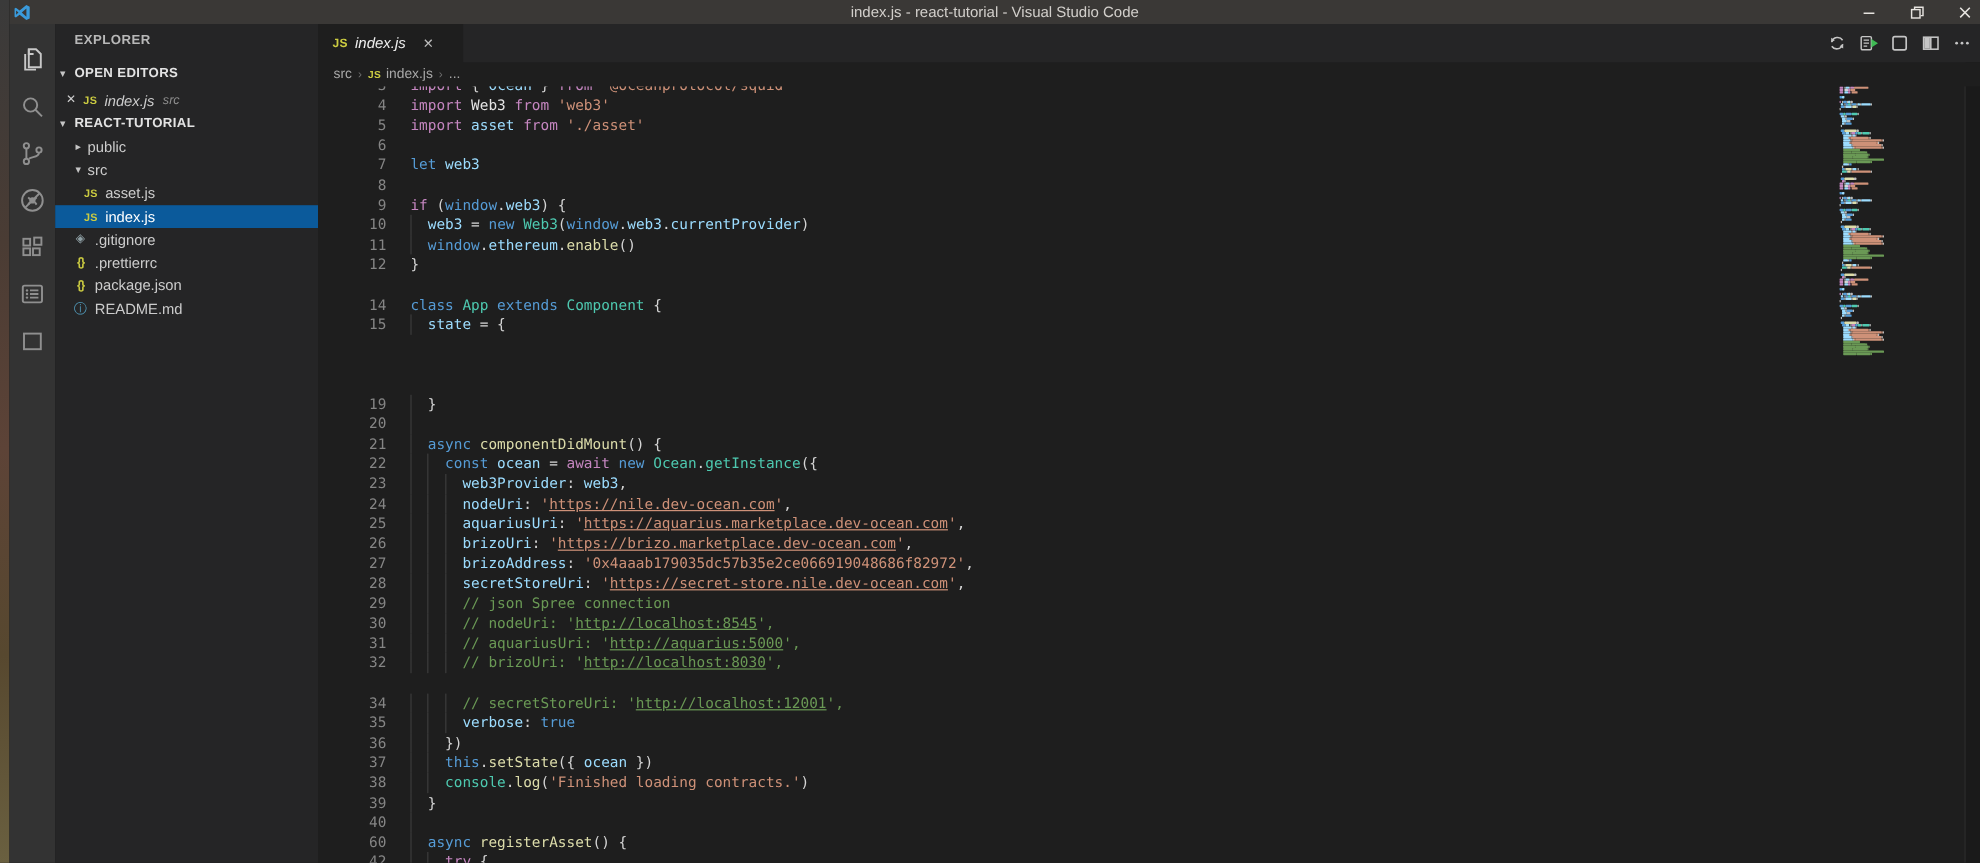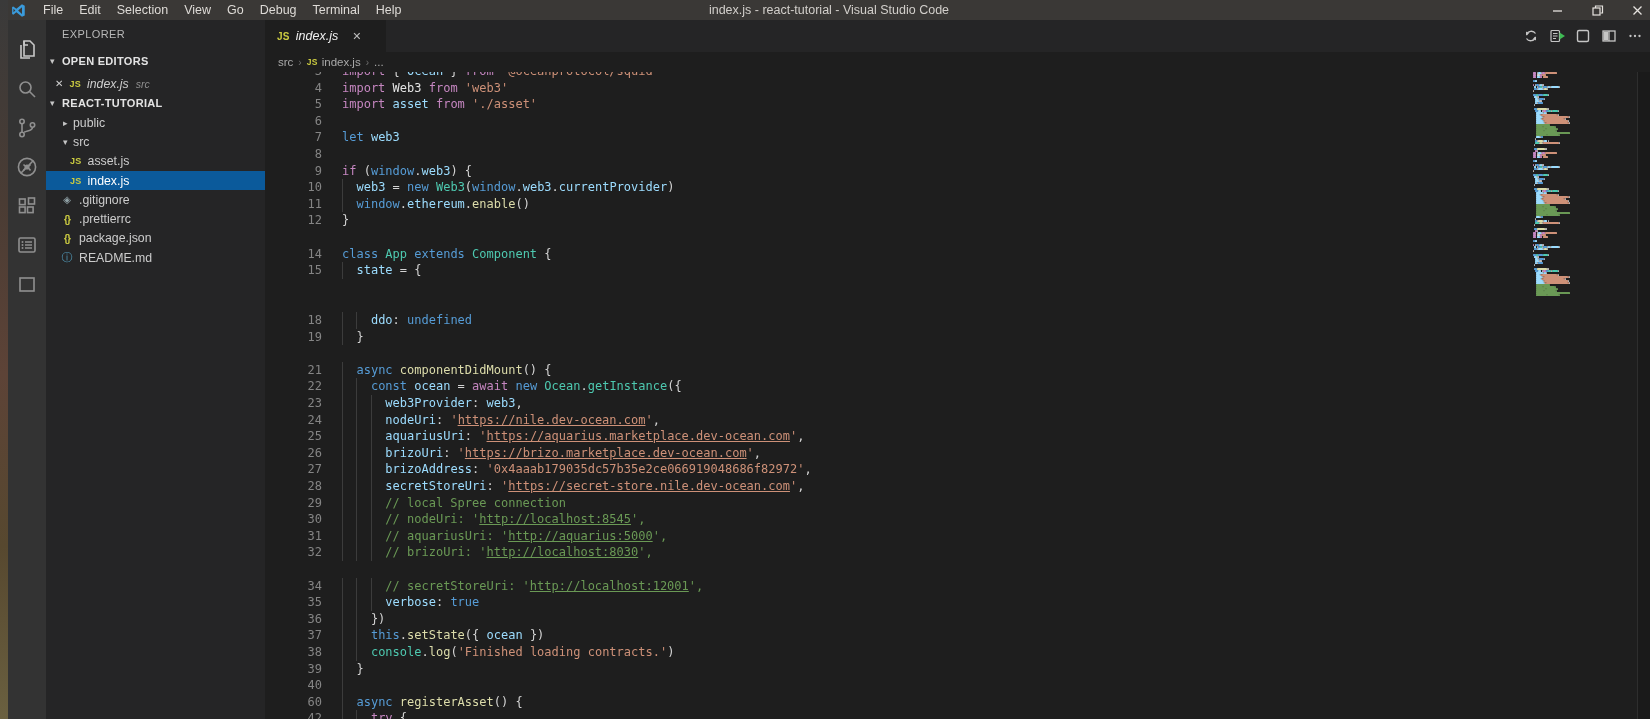--- a/index.html
+++ b/index.html
@@ -29,21 +29,21 @@
   .activity-bar { position:absolute; left:0; top:0; width:38px; bottom:0; background:#333333; }
   .ab-icon { width:38px; height:38px; display:flex; align-items:center; justify-content:center; opacity:.62; }
   .ab-icon.active { opacity:1; }
   .ab-icon svg { width:24px; height:24px; }
   .ab-icon:nth-child(1){ margin-top:11px; }
   .ab-icon + .ab-icon { margin-top:1px; }
 
   
   .sidebar { position:absolute; left:38px; top:0; width:219px; bottom:0; background:#252526;
              color:#cccccc; font-size:12.3px; }
-  .sidebar-title { position:absolute; top:8px; left:16px; font-size:11px; color:#b8b8b8; letter-spacing:.4px; }
+  .sidebar-title { position:absolute; top:8px; left:16px; font-size:11px; color:#b8b8b8; letter-spacing:.4px;font-weight:bold; }
   .sb-section-header { position:absolute; left:0; right:0; height:20px; display:flex; align-items:center;
              font-size:11px; font-weight:bold; color:#e3e3e3; letter-spacing:.3px; }
   .sb-chev { width:10px; margin-left:4px; margin-right:2px; font-size:9px; color:#c5c5c5; font-style:normal; }
   .sb-items { position:absolute; left:0; right:0; }
   .sb-row { height:19.3px; display:flex; align-items:center; position:relative; }
   .sb-row.selected { background:#0b5a9b; color:#ffffff; }
   .sb-row .row-chev { font-size:9px; color:#c5c5c5; width:10px; }
   .js-badge { font-size:9px; font-weight:bold; color:#cbcb41; margin-right:6px; letter-spacing:.3px; }
   .sb-ico { width:12px; margin-right:6px; font-size:11px; display:inline-flex; justify-content:center; }
   .ico-diamond { color:#8fa0a5; font-size:10px; }
@@ -104,30 +104,20 @@
 <body>
 
 <div class="desktop-sliver"></div>
 
 <div class="vscode-window">
 
   <div class="titlebar">
     <svg class="vscode-logo" viewBox="0 0 24 24">
       <path fill="#3a9bdc" d="M17.5 2 L22 4.2 V19.8 L17.5 22 L8.6 14.9 L3.6 18.6 L1.8 17.6 L1.8 6.4 L3.6 5.4 L8.6 9.1 Z M17.6 6.6 L11.4 12 L17.6 17.4 Z M3.9 9.2 L3.9 14.8 L7 12 Z"></path>
     </svg>
-    <div class="menu-bar">
-        <span class="menu-item">File</span>
-        <span class="menu-item">Edit</span>
-        <span class="menu-item">Selection</span>
-        <span class="menu-item">View</span>
-        <span class="menu-item">Go</span>
-        <span class="menu-item">Debug</span>
-        <span class="menu-item">Terminal</span>
-        <span class="menu-item">Help</span>
-      </div>
     <div class="window-title">index.js - react-tutorial - Visual Studio Code</div>
     <div class="window-controls">
         <div class="wc">
           <svg viewBox="0 0 13 13">
             <path stroke="#e6e3df" stroke-width="1.3" d="M2 7h9"></path>
           </svg>
         </div>
         <div class="wc">
           <svg viewBox="0 0 13 13">
             <rect fill="none" stroke="#e6e3df" stroke-width="1.2" x="2" y="4" width="7" height="7"></rect>
@@ -320,31 +310,31 @@
             <div class="code-row" style="top: 44.2px;"><span class="gutter-num">5</span><span class="code-text"><span class="tk-ctrl">import</span><span class="tk-var"> asset </span><span class="tk-ctrl">from</span><span class="tk-str"> './asset'</span></span></div>
             <div class="code-row" style="top: 60.8px;"><span class="gutter-num">6</span><span class="code-text"></span></div>
             <div class="code-row" style="top: 77.4px;"><span class="gutter-num">7</span><span class="code-text"><span class="tk-kw">let</span><span class="tk-var"> web3</span></span></div>
             <div class="code-row" style="top: 94px;"><span class="gutter-num">8</span><span class="code-text"></span></div>
             <div class="code-row" style="top: 110.6px;"><span class="gutter-num">9</span><span class="code-text"><span class="tk-ctrl">if</span><span class="tk-pun"> (</span><span class="tk-kw">window</span><span class="tk-pun">.</span><span class="tk-var">web3</span><span class="tk-pun">) {</span></span></div>
             <div class="code-row" style="top: 127.2px;"><span class="indent-guide" style="left: 77px;"></span><span class="gutter-num">10</span><span class="code-text"><span class="tk-pun">  </span><span class="tk-var">web3</span><span class="tk-pun"> = </span><span class="tk-kw">new </span><span class="tk-cls">Web3</span><span class="tk-pun">(</span><span class="tk-kw">window</span><span class="tk-pun">.</span><span class="tk-var">web3</span><span class="tk-pun">.</span><span class="tk-var">currentProvider</span><span class="tk-pun">)</span></span></div>
             <div class="code-row" style="top: 143.8px;"><span class="indent-guide" style="left: 77px;"></span><span class="gutter-num">11</span><span class="code-text"><span class="tk-pun">  </span><span class="tk-kw">window</span><span class="tk-pun">.</span><span class="tk-var">ethereum</span><span class="tk-pun">.</span><span class="tk-fn">enable</span><span class="tk-pun">()</span></span></div>
             <div class="code-row" style="top: 160.4px;"><span class="gutter-num">12</span><span class="code-text"><span class="tk-pun">}</span></span></div>
             <div class="code-row" style="top: 193.6px;"><span class="gutter-num">14</span><span class="code-text"><span class="tk-kw">class </span><span class="tk-cls">App </span><span class="tk-kw">extends </span><span class="tk-cls">Component </span><span class="tk-pun">{</span></span></div>
             <div class="code-row" style="top: 210.2px;"><span class="indent-guide" style="left: 77px;"></span><span class="gutter-num">15</span><span class="code-text"><span class="tk-pun">  </span><span class="tk-var">state</span><span class="tk-pun"> = {</span></span></div>
-            <div class="code-row" style="top: 260px;"><span class="indent-guide" style="left: 77px;"></span><span class="indent-guide" style="left: 91.4532px;"></span><span class="gutter-num">18</span><span class="code-text"><span class="tk-pun">    </span><span class="tk-var">ddo</span><span class="tk-pun">: </span><span class="tk-kw">undefined</span></span></div>
             <div class="code-row" style="top: 276.6px;"><span class="indent-guide" style="left: 77px;"></span><span class="gutter-num">19</span><span class="code-text"><span class="tk-pun">  }</span></span></div>
+            <div class="code-row" style="top: 293.2px;"><span class="indent-guide" style="left: 77px;"></span><span class="gutter-num">20</span><span class="code-text"></span></div>
             <div class="code-row" style="top: 309.8px;"><span class="indent-guide" style="left: 77px;"></span><span class="gutter-num">21</span><span class="code-text"><span class="tk-pun">  </span><span class="tk-kw">async </span><span class="tk-fn">componentDidMount</span><span class="tk-pun">() {</span></span></div>
             <div class="code-row" style="top: 326.4px;"><span class="indent-guide" style="left: 77px;"></span><span class="indent-guide" style="left: 91.4532px;"></span><span class="gutter-num">22</span><span class="code-text"><span class="tk-pun">    </span><span class="tk-kw">const </span><span class="tk-var">ocean</span><span class="tk-pun"> = </span><span class="tk-ctrl">await </span><span class="tk-kw">new </span><span class="tk-cls">Ocean</span><span class="tk-pun">.</span><span class="tk-cls">getInstance</span><span class="tk-pun">({</span></span></div>
             <div class="code-row" style="top: 343px;"><span class="indent-guide" style="left: 77px;"></span><span class="indent-guide" style="left: 91.4532px;"></span><span class="indent-guide" style="left: 105.906px;"></span><span class="gutter-num">23</span><span class="code-text"><span class="tk-pun">      </span><span class="tk-var">web3Provider</span><span class="tk-pun">: </span><span class="tk-var">web3</span><span class="tk-pun">,</span></span></div>
             <div class="code-row" style="top: 359.6px;"><span class="indent-guide" style="left: 77px;"></span><span class="indent-guide" style="left: 91.4532px;"></span><span class="indent-guide" style="left: 105.906px;"></span><span class="gutter-num">24</span><span class="code-text"><span class="tk-pun">      </span><span class="tk-var">nodeUri</span><span class="tk-pun">: </span><span class="tk-str">'</span><span class="tk-strlink">https://nile.dev-ocean.com</span><span class="tk-str">'</span><span class="tk-pun">,</span></span></div>
             <div class="code-row" style="top: 376.2px;"><span class="indent-guide" style="left: 77px;"></span><span class="indent-guide" style="left: 91.4532px;"></span><span class="indent-guide" style="left: 105.906px;"></span><span class="gutter-num">25</span><span class="code-text"><span class="tk-pun">      </span><span class="tk-var">aquariusUri</span><span class="tk-pun">: </span><span class="tk-str">'</span><span class="tk-strlink">https://aquarius.marketplace.dev-ocean.com</span><span class="tk-str">'</span><span class="tk-pun">,</span></span></div>
             <div class="code-row" style="top: 392.8px;"><span class="indent-guide" style="left: 77px;"></span><span class="indent-guide" style="left: 91.4532px;"></span><span class="indent-guide" style="left: 105.906px;"></span><span class="gutter-num">26</span><span class="code-text"><span class="tk-pun">      </span><span class="tk-var">brizoUri</span><span class="tk-pun">: </span><span class="tk-str">'</span><span class="tk-strlink">https://brizo.marketplace.dev-ocean.com</span><span class="tk-str">'</span><span class="tk-pun">,</span></span></div>
             <div class="code-row" style="top: 409.4px;"><span class="indent-guide" style="left: 77px;"></span><span class="indent-guide" style="left: 91.4532px;"></span><span class="indent-guide" style="left: 105.906px;"></span><span class="gutter-num">27</span><span class="code-text"><span class="tk-pun">      </span><span class="tk-var">brizoAddress</span><span class="tk-pun">: </span><span class="tk-str">'0x4aaab179035dc57b35e2ce066919048686f82972'</span><span class="tk-pun">,</span></span></div>
             <div class="code-row" style="top: 426px;"><span class="indent-guide" style="left: 77px;"></span><span class="indent-guide" style="left: 91.4532px;"></span><span class="indent-guide" style="left: 105.906px;"></span><span class="gutter-num">28</span><span class="code-text"><span class="tk-pun">      </span><span class="tk-var">secretStoreUri</span><span class="tk-pun">: </span><span class="tk-str">'</span><span class="tk-strlink">https://secret-store.nile.dev-ocean.com</span><span class="tk-str">'</span><span class="tk-pun">,</span></span></div>
-            <div class="code-row" style="top: 442.6px;"><span class="indent-guide" style="left: 77px;"></span><span class="indent-guide" style="left: 91.4532px;"></span><span class="indent-guide" style="left: 105.906px;"></span><span class="gutter-num">29</span><span class="code-text"><span class="tk-cmt">      // local Spree connection</span></span></div>
+            <div class="code-row" style="top: 442.6px;"><span class="indent-guide" style="left: 77px;"></span><span class="indent-guide" style="left: 91.4532px;"></span><span class="indent-guide" style="left: 105.906px;"></span><span class="gutter-num">29</span><span class="code-text"><span class="tk-cmt">      // json Spree connection</span></span></div>
             <div class="code-row" style="top: 459.2px;"><span class="indent-guide" style="left: 77px;"></span><span class="indent-guide" style="left: 91.4532px;"></span><span class="indent-guide" style="left: 105.906px;"></span><span class="gutter-num">30</span><span class="code-text"><span class="tk-cmt">      // nodeUri: '</span><span class="tk-cmtlink">http://localhost:8545</span><span class="tk-cmt">',</span></span></div>
             <div class="code-row" style="top: 475.8px;"><span class="indent-guide" style="left: 77px;"></span><span class="indent-guide" style="left: 91.4532px;"></span><span class="indent-guide" style="left: 105.906px;"></span><span class="gutter-num">31</span><span class="code-text"><span class="tk-cmt">      // aquariusUri: '</span><span class="tk-cmtlink">http://aquarius:5000</span><span class="tk-cmt">',</span></span></div>
             <div class="code-row" style="top: 492.4px;"><span class="indent-guide" style="left: 77px;"></span><span class="indent-guide" style="left: 91.4532px;"></span><span class="indent-guide" style="left: 105.906px;"></span><span class="gutter-num">32</span><span class="code-text"><span class="tk-cmt">      // brizoUri: '</span><span class="tk-cmtlink">http://localhost:8030</span><span class="tk-cmt">',</span></span></div>
             <div class="code-row" style="top: 525.6px;"><span class="indent-guide" style="left: 77px;"></span><span class="indent-guide" style="left: 91.4532px;"></span><span class="indent-guide" style="left: 105.906px;"></span><span class="gutter-num">34</span><span class="code-text"><span class="tk-cmt">      // secretStoreUri: '</span><span class="tk-cmtlink">http://localhost:12001</span><span class="tk-cmt">',</span></span></div>
             <div class="code-row" style="top: 542.2px;"><span class="indent-guide" style="left: 77px;"></span><span class="indent-guide" style="left: 91.4532px;"></span><span class="indent-guide" style="left: 105.906px;"></span><span class="gutter-num">35</span><span class="code-text"><span class="tk-pun">      </span><span class="tk-var">verbose</span><span class="tk-pun">: </span><span class="tk-kw">true</span></span></div>
             <div class="code-row" style="top: 558.8px;"><span class="indent-guide" style="left: 77px;"></span><span class="indent-guide" style="left: 91.4532px;"></span><span class="gutter-num">36</span><span class="code-text"><span class="tk-pun">    })</span></span></div>
             <div class="code-row" style="top: 575.4px;"><span class="indent-guide" style="left: 77px;"></span><span class="indent-guide" style="left: 91.4532px;"></span><span class="gutter-num">37</span><span class="code-text"><span class="tk-pun">    </span><span class="tk-kw">this</span><span class="tk-pun">.</span><span class="tk-fn">setState</span><span class="tk-pun">({ </span><span class="tk-var">ocean</span><span class="tk-pun"> })</span></span></div>
             <div class="code-row" style="top: 592px;"><span class="indent-guide" style="left: 77px;"></span><span class="indent-guide" style="left: 91.4532px;"></span><span class="gutter-num">38</span><span class="code-text"><span class="tk-pun">    </span><span class="tk-cls">console</span><span class="tk-pun">.</span><span class="tk-fn">log</span><span class="tk-pun">(</span><span class="tk-str">'Finished loading contracts.'</span><span class="tk-pun">)</span></span></div>
             <div class="code-row" style="top: 608.6px;"><span class="indent-guide" style="left: 77px;"></span><span class="gutter-num">39</span><span class="code-text"><span class="tk-pun">  }</span></span></div>
             <div class="code-row" style="top: 625.2px;"><span class="indent-guide" style="left: 77px;"></span><span class="gutter-num">40</span><span class="code-text"></span></div>

